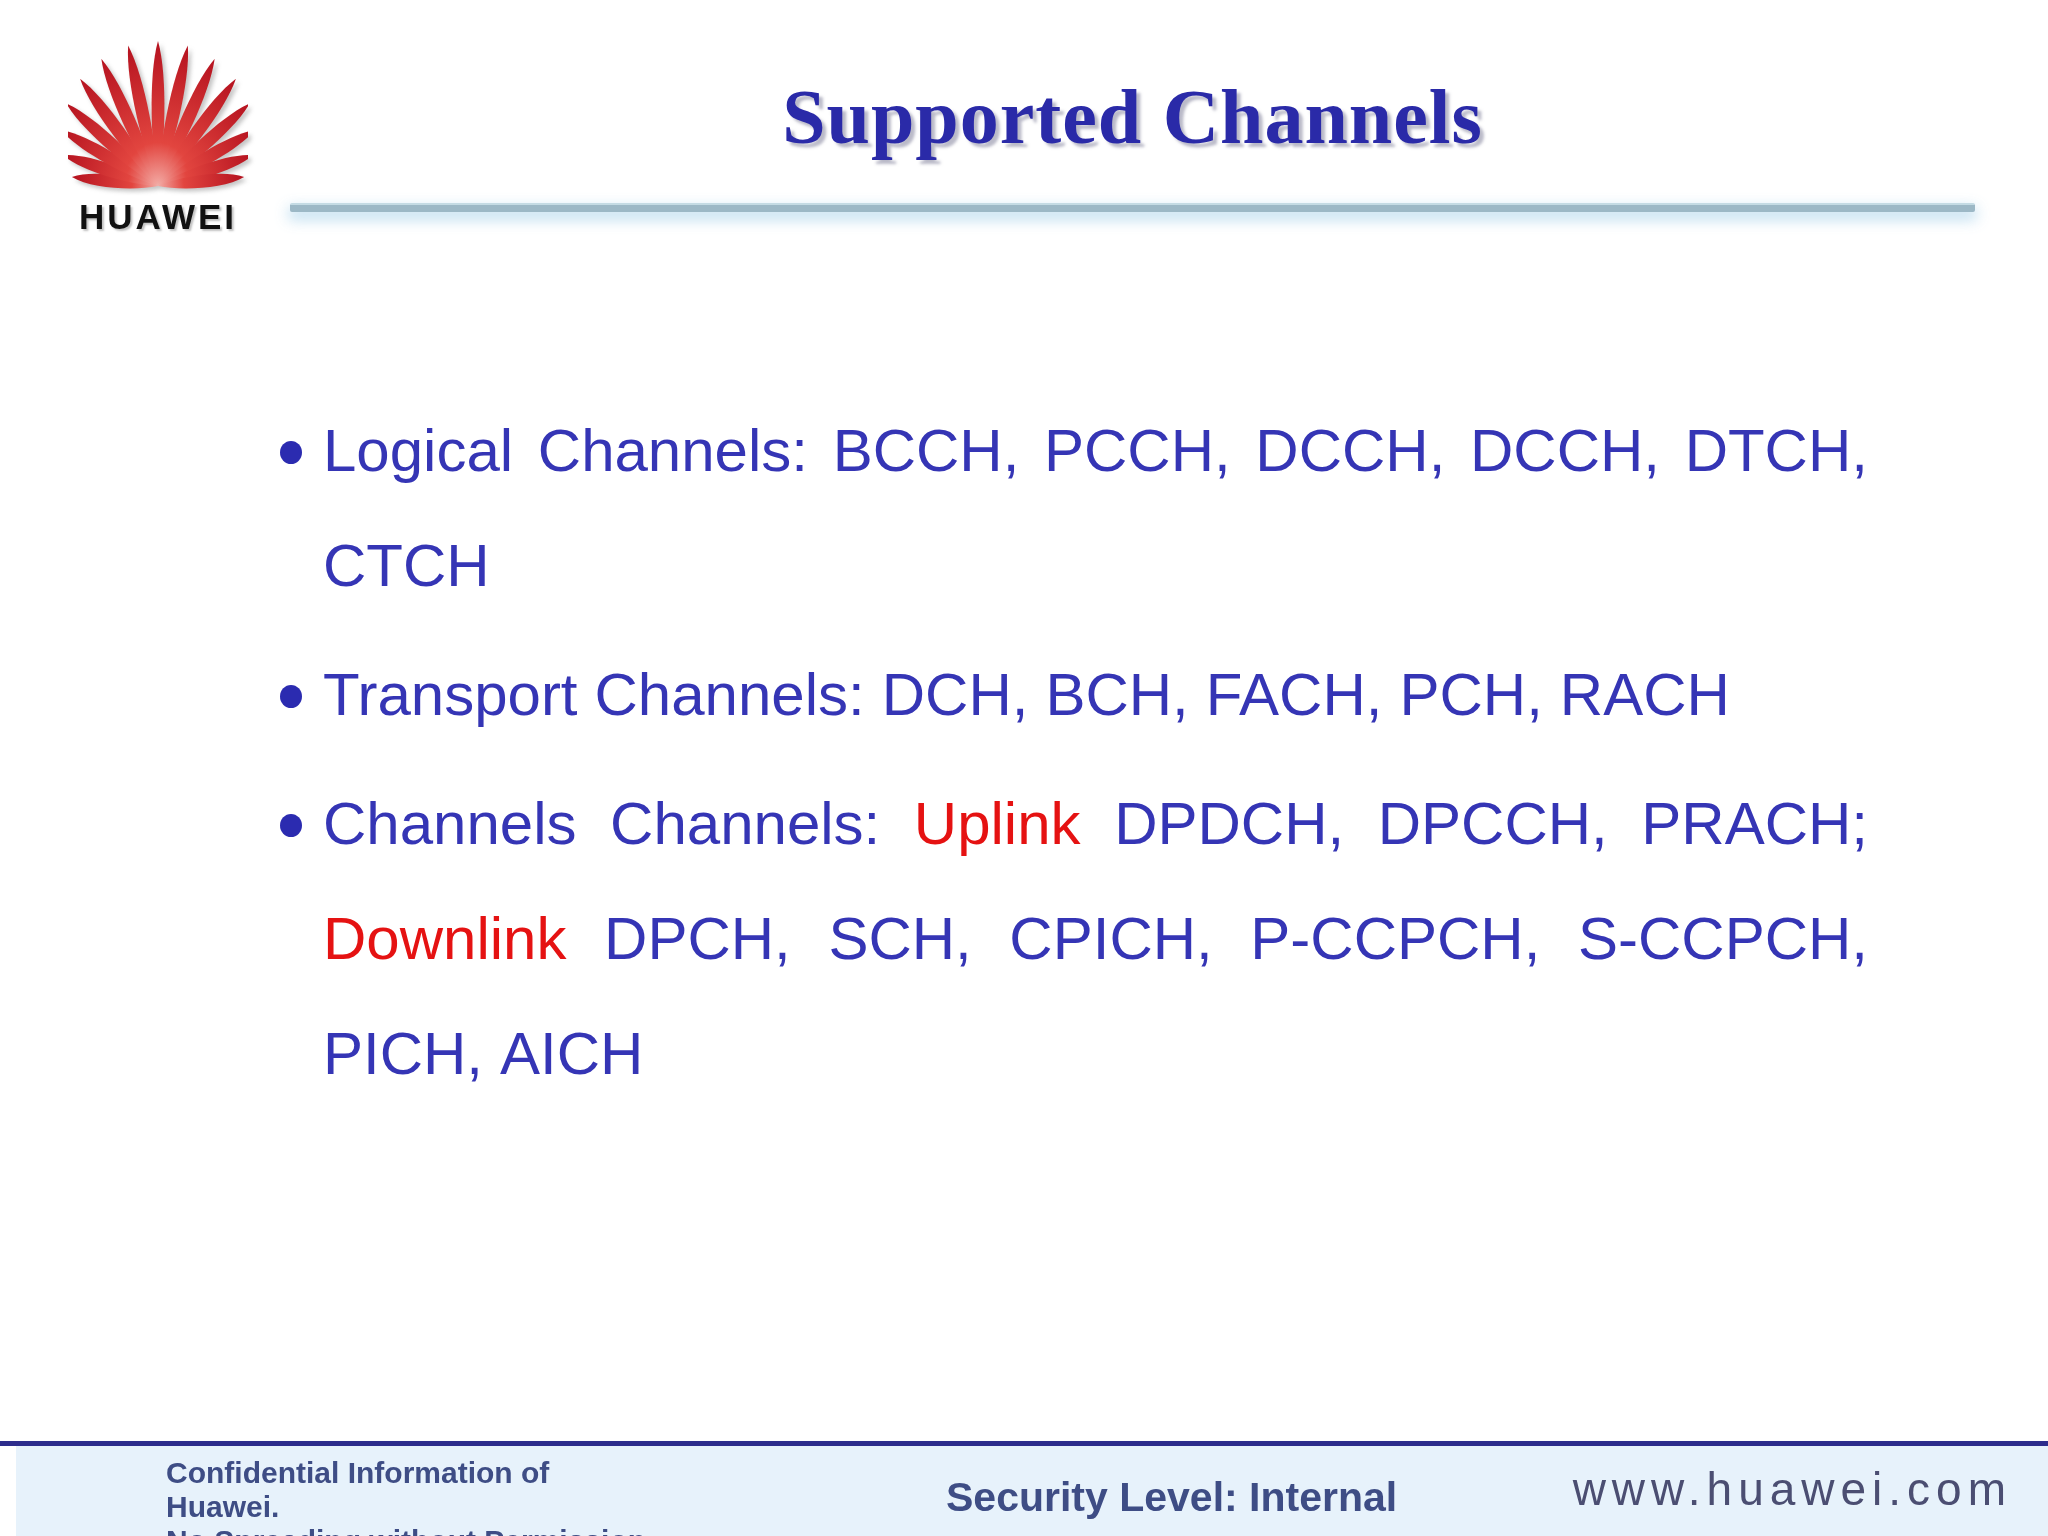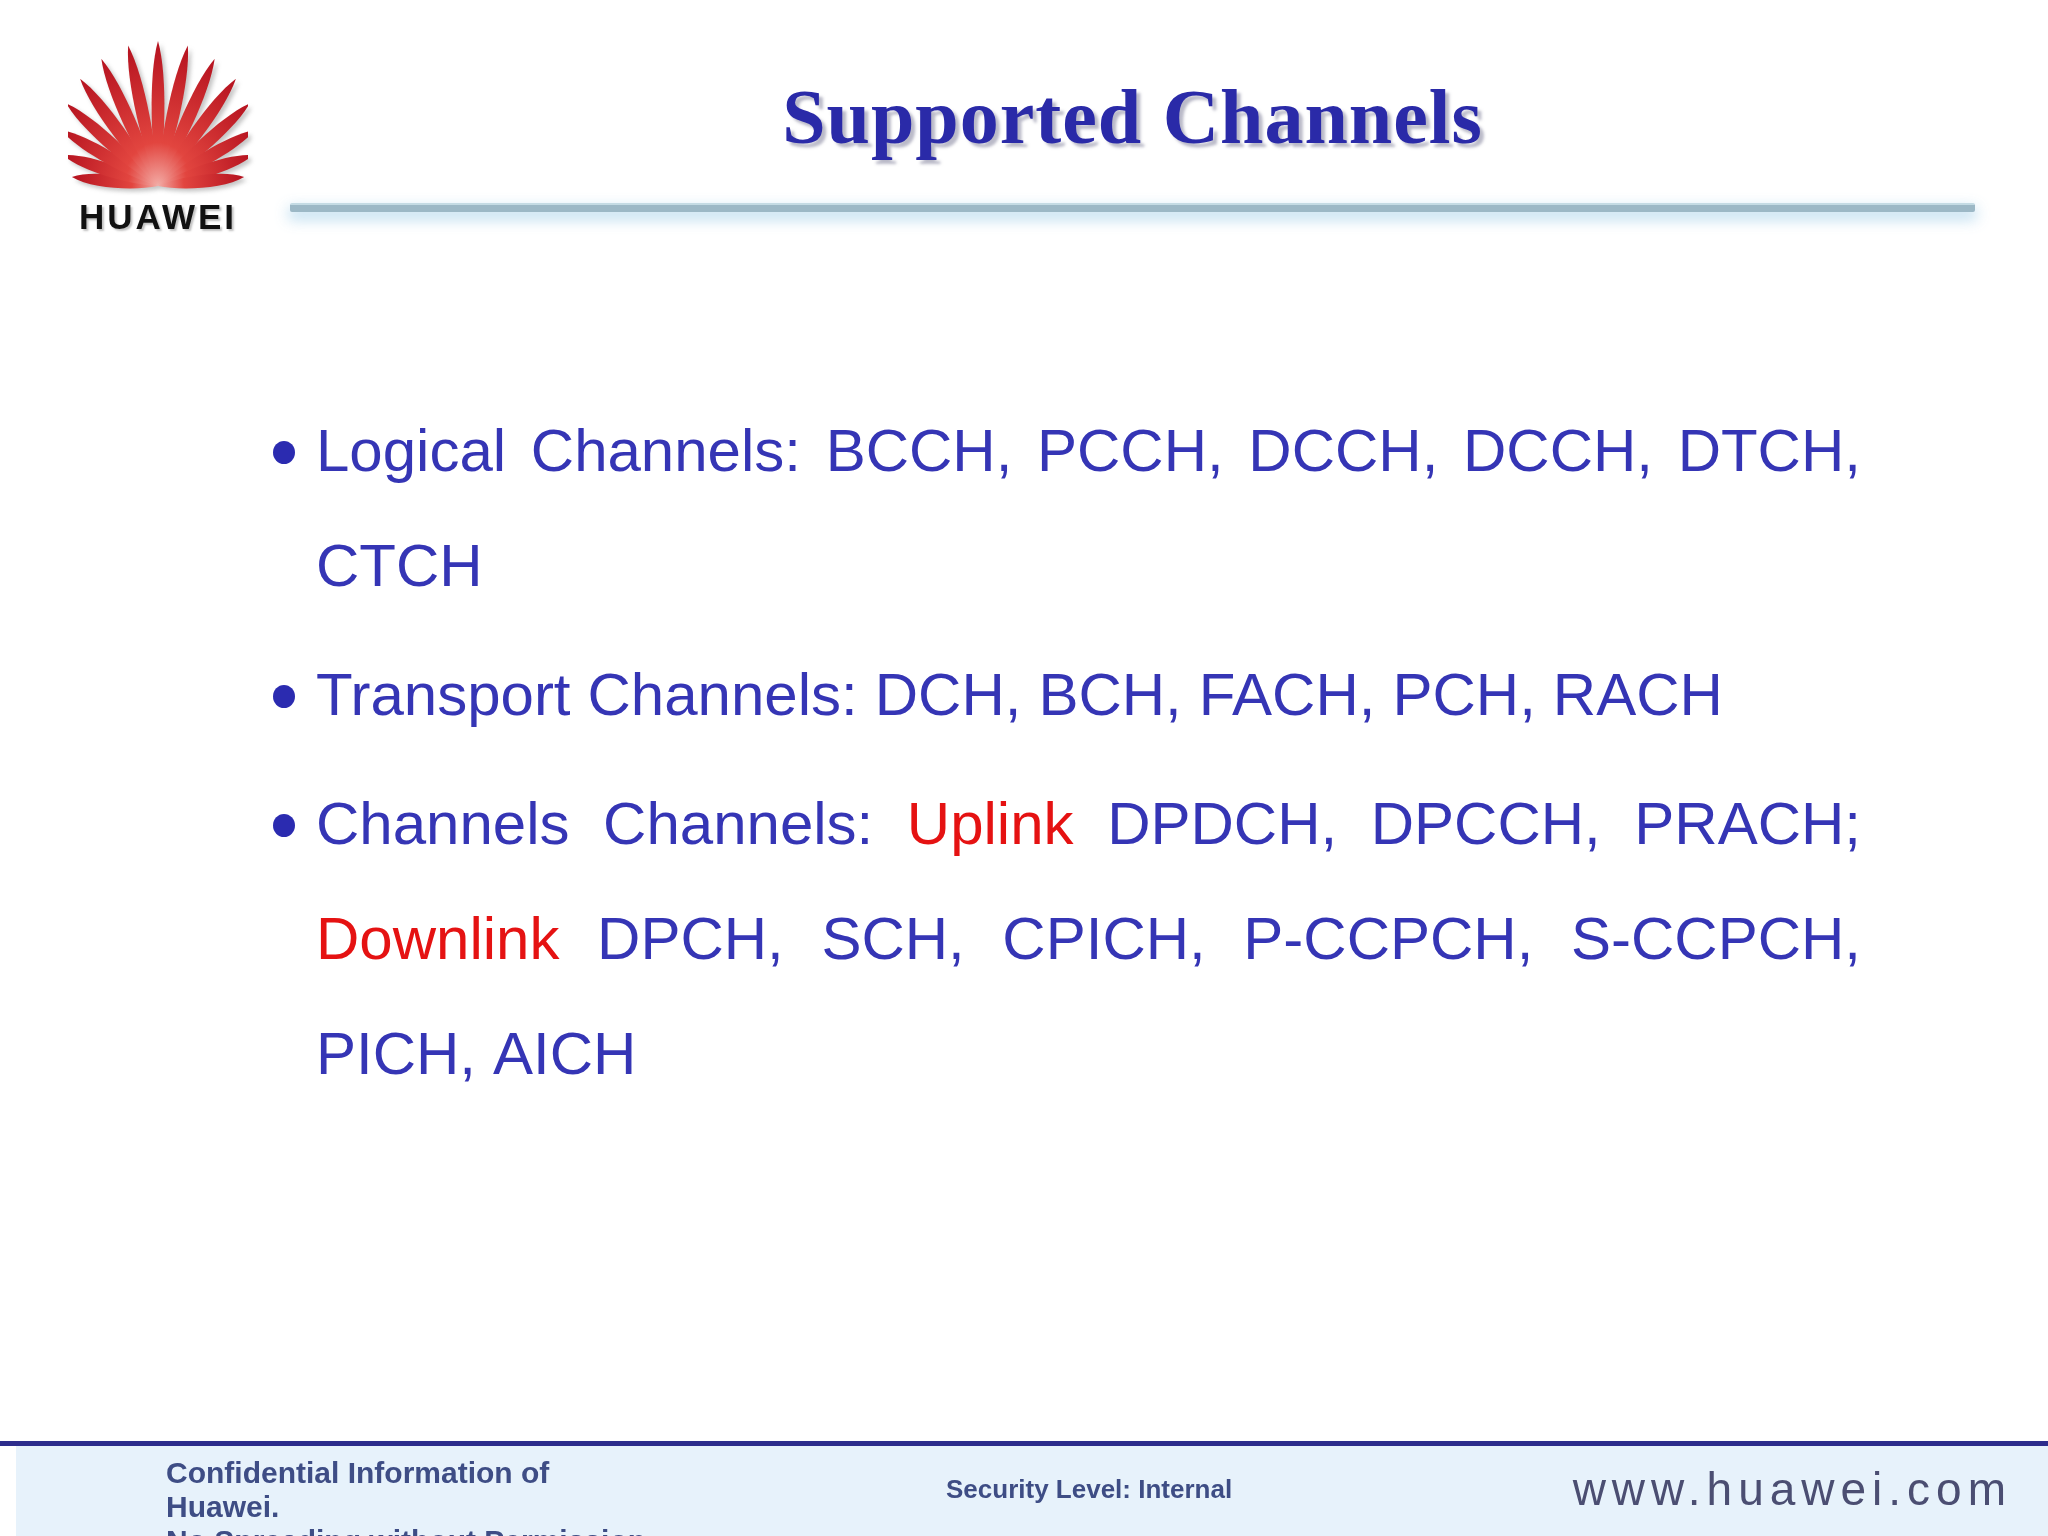--- a/index.html
+++ b/index.html
@@ -47,21 +47,21 @@
   .header-line{
     position:absolute;left:290px;top:203px;width:1685px;height:9px;
     background:var(--header-line);
     border-top:2px solid #c4dbe4;
     box-shadow:0 6px 14px 2px rgba(185,218,238,0.85);
     border-radius:2px;
   }
 
   
   .content{
-    position:absolute;left:273px;top:393px;width:1588px;
+    position:absolute;left:280px;top:393px;width:1588px;
     font-size:60px;color:var(--body-blue);
   }
   .bullet{position:relative;padding-left:43px;margin-bottom:14px;}
   .bullet-dot{
     position:absolute;left:0;top:48px;width:22px;height:23px;
     border-radius:50%;background:#2b2bb0;
   }
   .line{
     display:flex;align-items:baseline;gap:17px;
     height:115px;line-height:115px;white-space:nowrap;
@@ -80,21 +80,21 @@
     position:absolute;left:16px;top:1446px;width:2048px;height:90px;
     background:var(--footer-bg);
   }
   .footer-left{
     position:absolute;left:150px;top:10px;
     font-weight:bold;font-size:30px;line-height:34px;
     color:var(--footer-text);
   }
   .footer-security{
     position:absolute;left:930px;top:28px;
-    font-weight:bold;font-size:26px;color:var(--footer-text);
+    font-weight:bold;font-size:41px;color:var(--footer-text);
     white-space:nowrap;
     text-align:right;
   }
   .footer-site{
     position:absolute;right:52px;top:16px;
     font-size:46px;letter-spacing:6px;color:#4b4e72;
     white-space:nowrap;
   }
 </style>
 </head>

